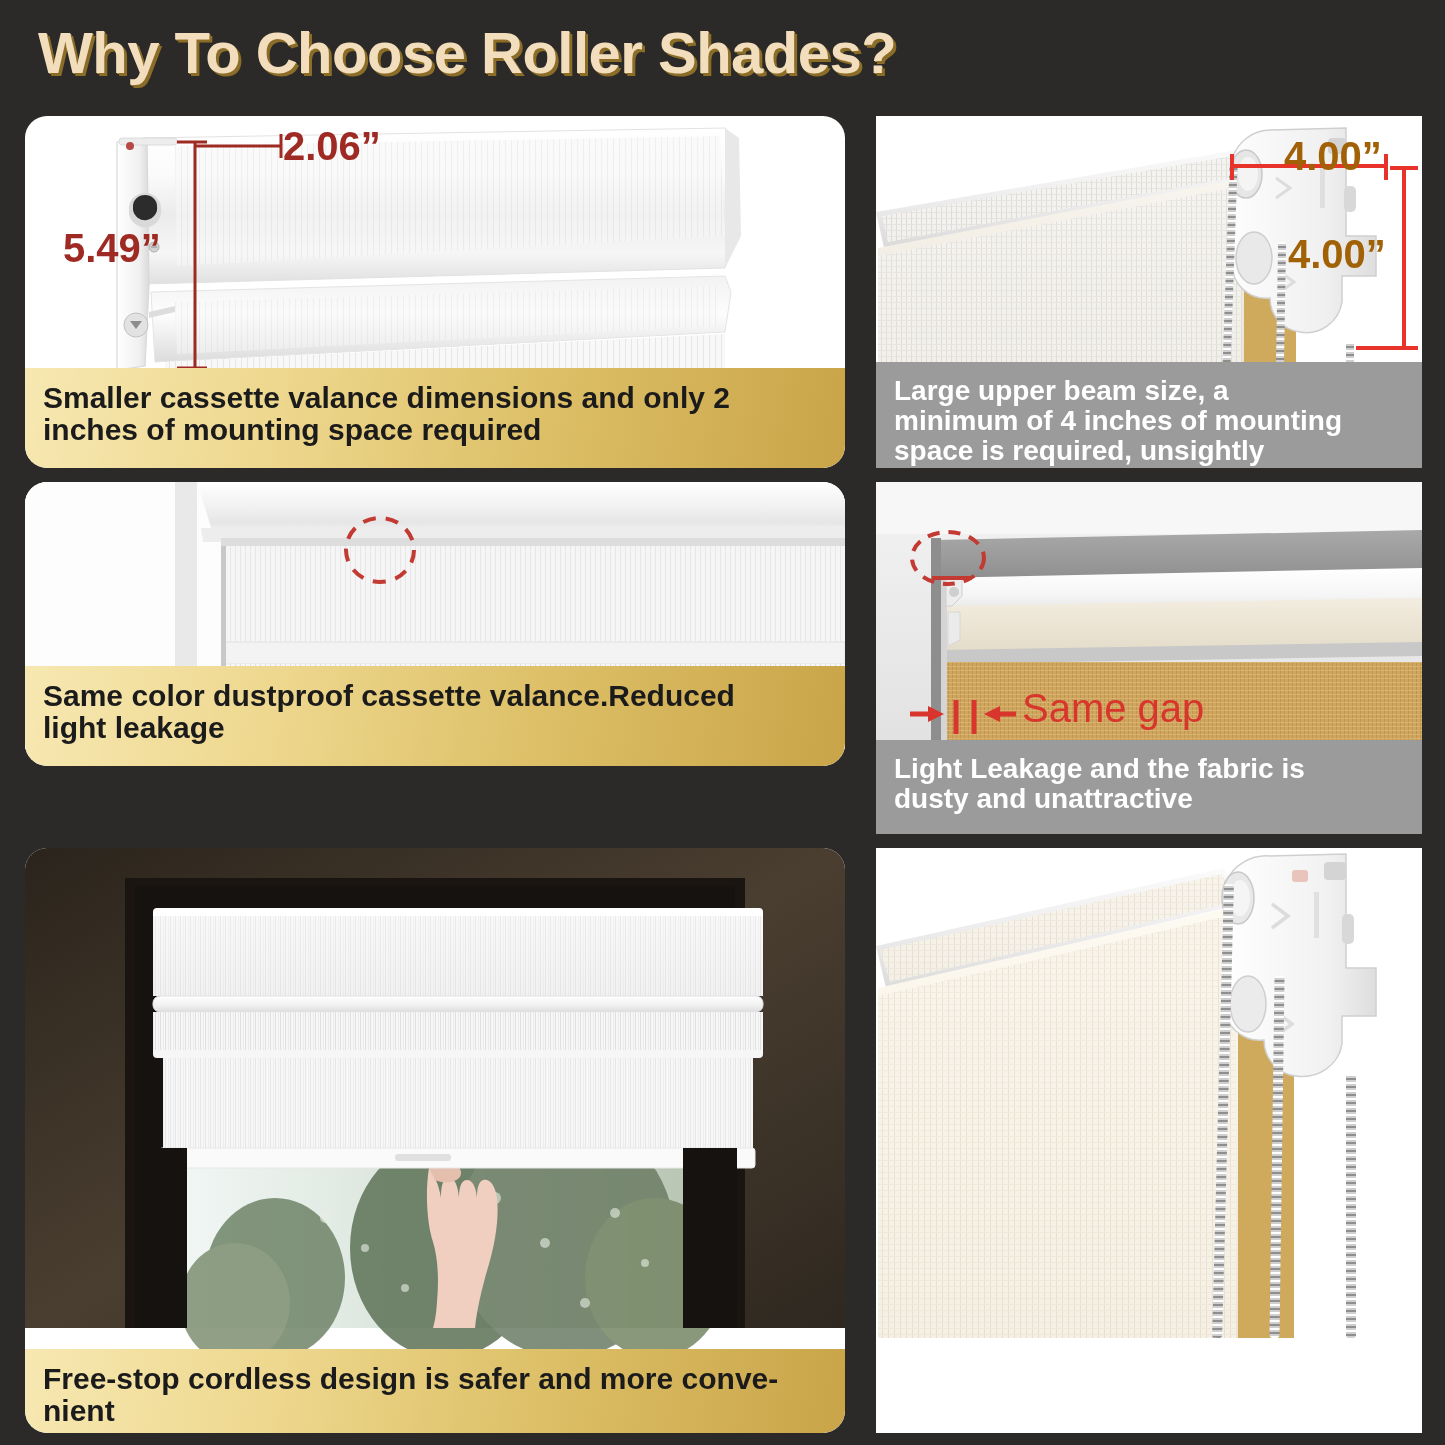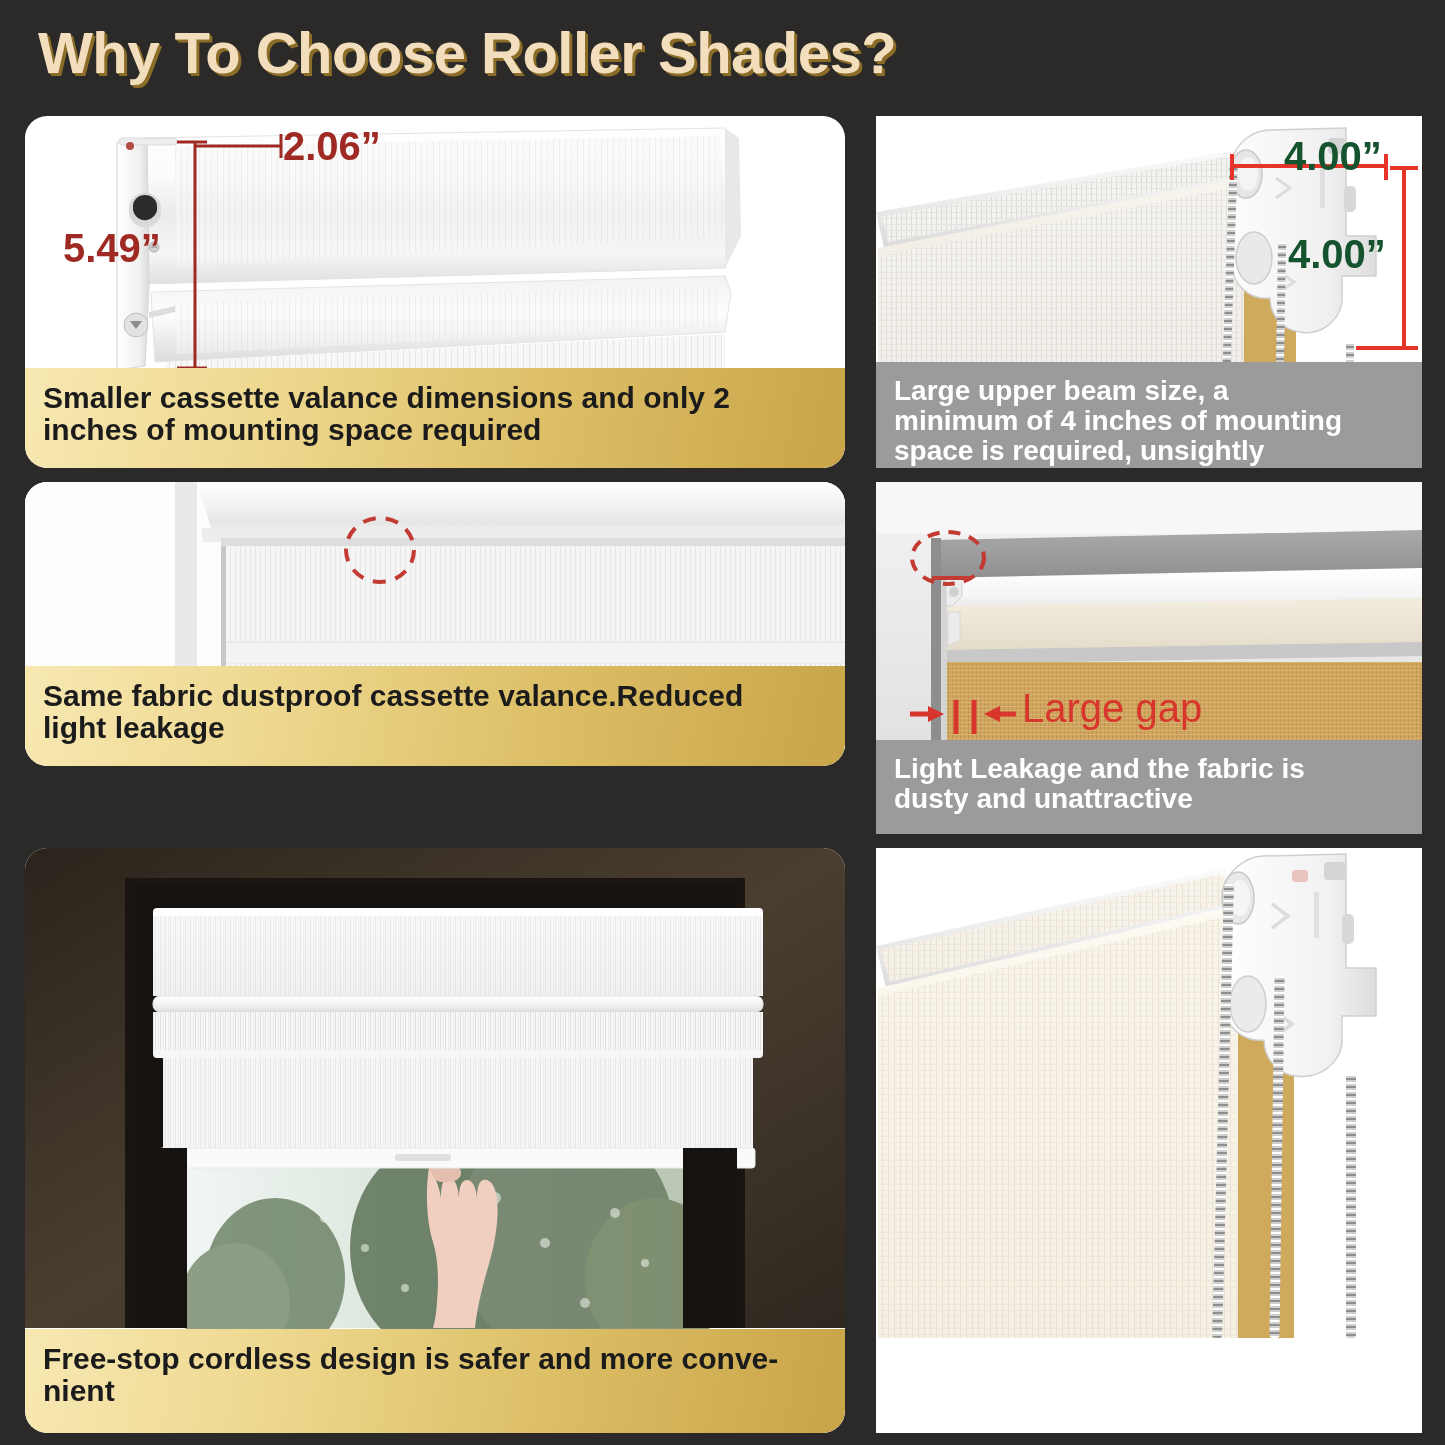--- a/index.html
+++ b/index.html
@@ -61,21 +61,21 @@
   }
 
   
   .dim {
     position: absolute;
     font-weight: bold;
     white-space: nowrap;
     line-height: 1;
   }
   .dim.dark { color: #9e2a23; }
-  .dim.bright { color: #14532d; }
+  .dim.bright { color: #a16207; }
 
   .gap-label {
     position: absolute;
     color: #d8352c;
     font-weight: normal;
     white-space: nowrap;
     line-height: 1;
   }
 
   
@@ -297,21 +297,21 @@
 
         <line x1="224" y1="220" x2="224" y2="250" stroke="#d8352c" stroke-width="4"></line>
 
         <path d="M244 226 L232 232 L244 238 Z" fill="#d8352c"></path>
         <line x1="244" y1="232" x2="258" y2="232" stroke="#d8352c" stroke-width="4"></line>
       </svg>
 
       <div class="gap-label" style="left:264px; top:210px; font-size:36px;">smaller gap</div>
     </div>
 
-    <div class="caption gold" style="height:100px;">Same fabric dustproof cassette valance.Reduced
+    <div class="caption gold" style="height:100px;">Same color dustproof cassette valance.Reduced
 light leakage</div>
   </div>
 
   <div class="panel bad" style="left:876px; top:378px; width:546px; height:352px;">
     <div class="photo" style="background:#eeeeee;">
       <svg width="546" height="258" viewBox="0 0 546 258">
         <defs>
           <linearGradient id="bgGray" x1="0" y1="0" x2="0" y2="1">
             <stop offset="0%" stop-color="#f3f3f3"></stop>
             <stop offset="100%" stop-color="#e2e2e2"></stop>
@@ -362,21 +362,21 @@
 
       <svg width="546" height="258" viewBox="0 0 546 258" style="position:absolute; left:0; top:0;">
         <line x1="34" y1="232" x2="52" y2="232" stroke="#d8352c" stroke-width="5"></line>
         <path d="M52 224 L68 232 L52 240 Z" fill="#d8352c"></path>
         <line x1="80" y1="218" x2="80" y2="252" stroke="#d8352c" stroke-width="5"></line>
         <line x1="98" y1="218" x2="98" y2="252" stroke="#d8352c" stroke-width="5"></line>
         <path d="M124 224 L108 232 L124 240 Z" fill="#d8352c"></path>
         <line x1="124" y1="232" x2="140" y2="232" stroke="#d8352c" stroke-width="5"></line>
       </svg>
 
-      <div class="gap-label" style="left:146px; top:206px; font-size:40px;">Large gap</div>
+      <div class="gap-label" style="left:146px; top:206px; font-size:40px;">Same gap</div>
     </div>
 
     <div class="caption gray" style="height:94px;">Light Leakage and the fabric is
 dusty and unattractive</div>
   </div>
 
   <div class="panel good" style="left:25px; top:744px; width:820px; height:585px;">
     <div class="photo">
       <svg width="820" height="480" viewBox="0 0 820 480">
         <defs>
@@ -450,21 +450,21 @@
         <rect x="138" y="210" width="590" height="100" fill="#f8f8f8" opacity="0.25"></rect>
 
         <rect x="134" y="300" width="596" height="20" rx="3" fill="#fafafa" stroke="#e8e8e8" stroke-width="1"></rect>
         <rect x="370" y="306" width="56" height="7" rx="3" fill="#e0e0e0"></rect>
 
         <rect x="110" y="300" width="52" height="180" fill="#151210"></rect>
         <rect x="658" y="300" width="54" height="180" fill="#151210"></rect>
       </svg>
     </div>
 
-    <div class="caption gold" style="height:104px;">Free-stop cordless design is safer and more conve-
+    <div class="caption gold" style="height:84px;">Free-stop cordless design is safer and more conve-
 nient</div>
   </div>
 
   <div class="panel bad" style="left:876px; top:744px; width:546px; height:585px;">
     <div class="photo">
       <svg width="546" height="490" viewBox="0 0 546 490">
         <defs>
           <linearGradient id="tube2" x1="0" y1="0" x2="0" y2="1">
             <stop offset="0%" stop-color="#fbfbfb"></stop>
             <stop offset="45%" stop-color="#efefef"></stop>

